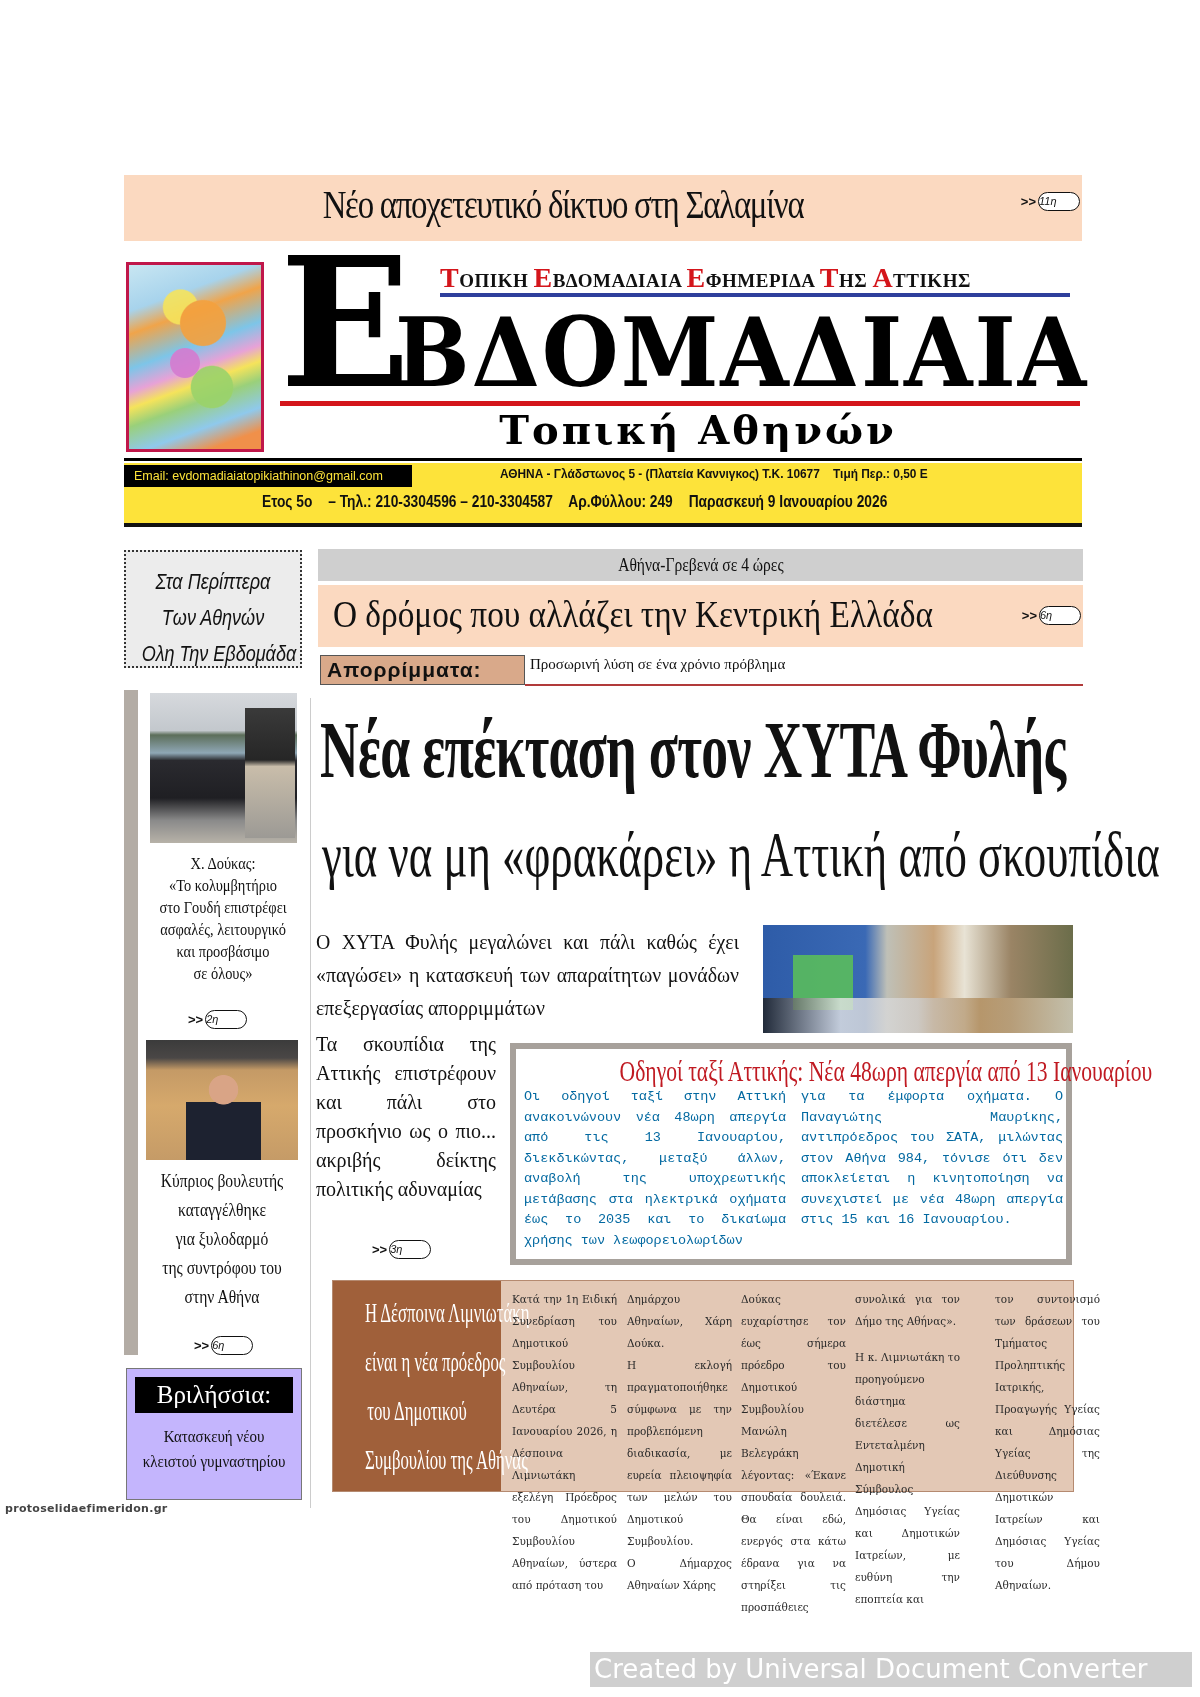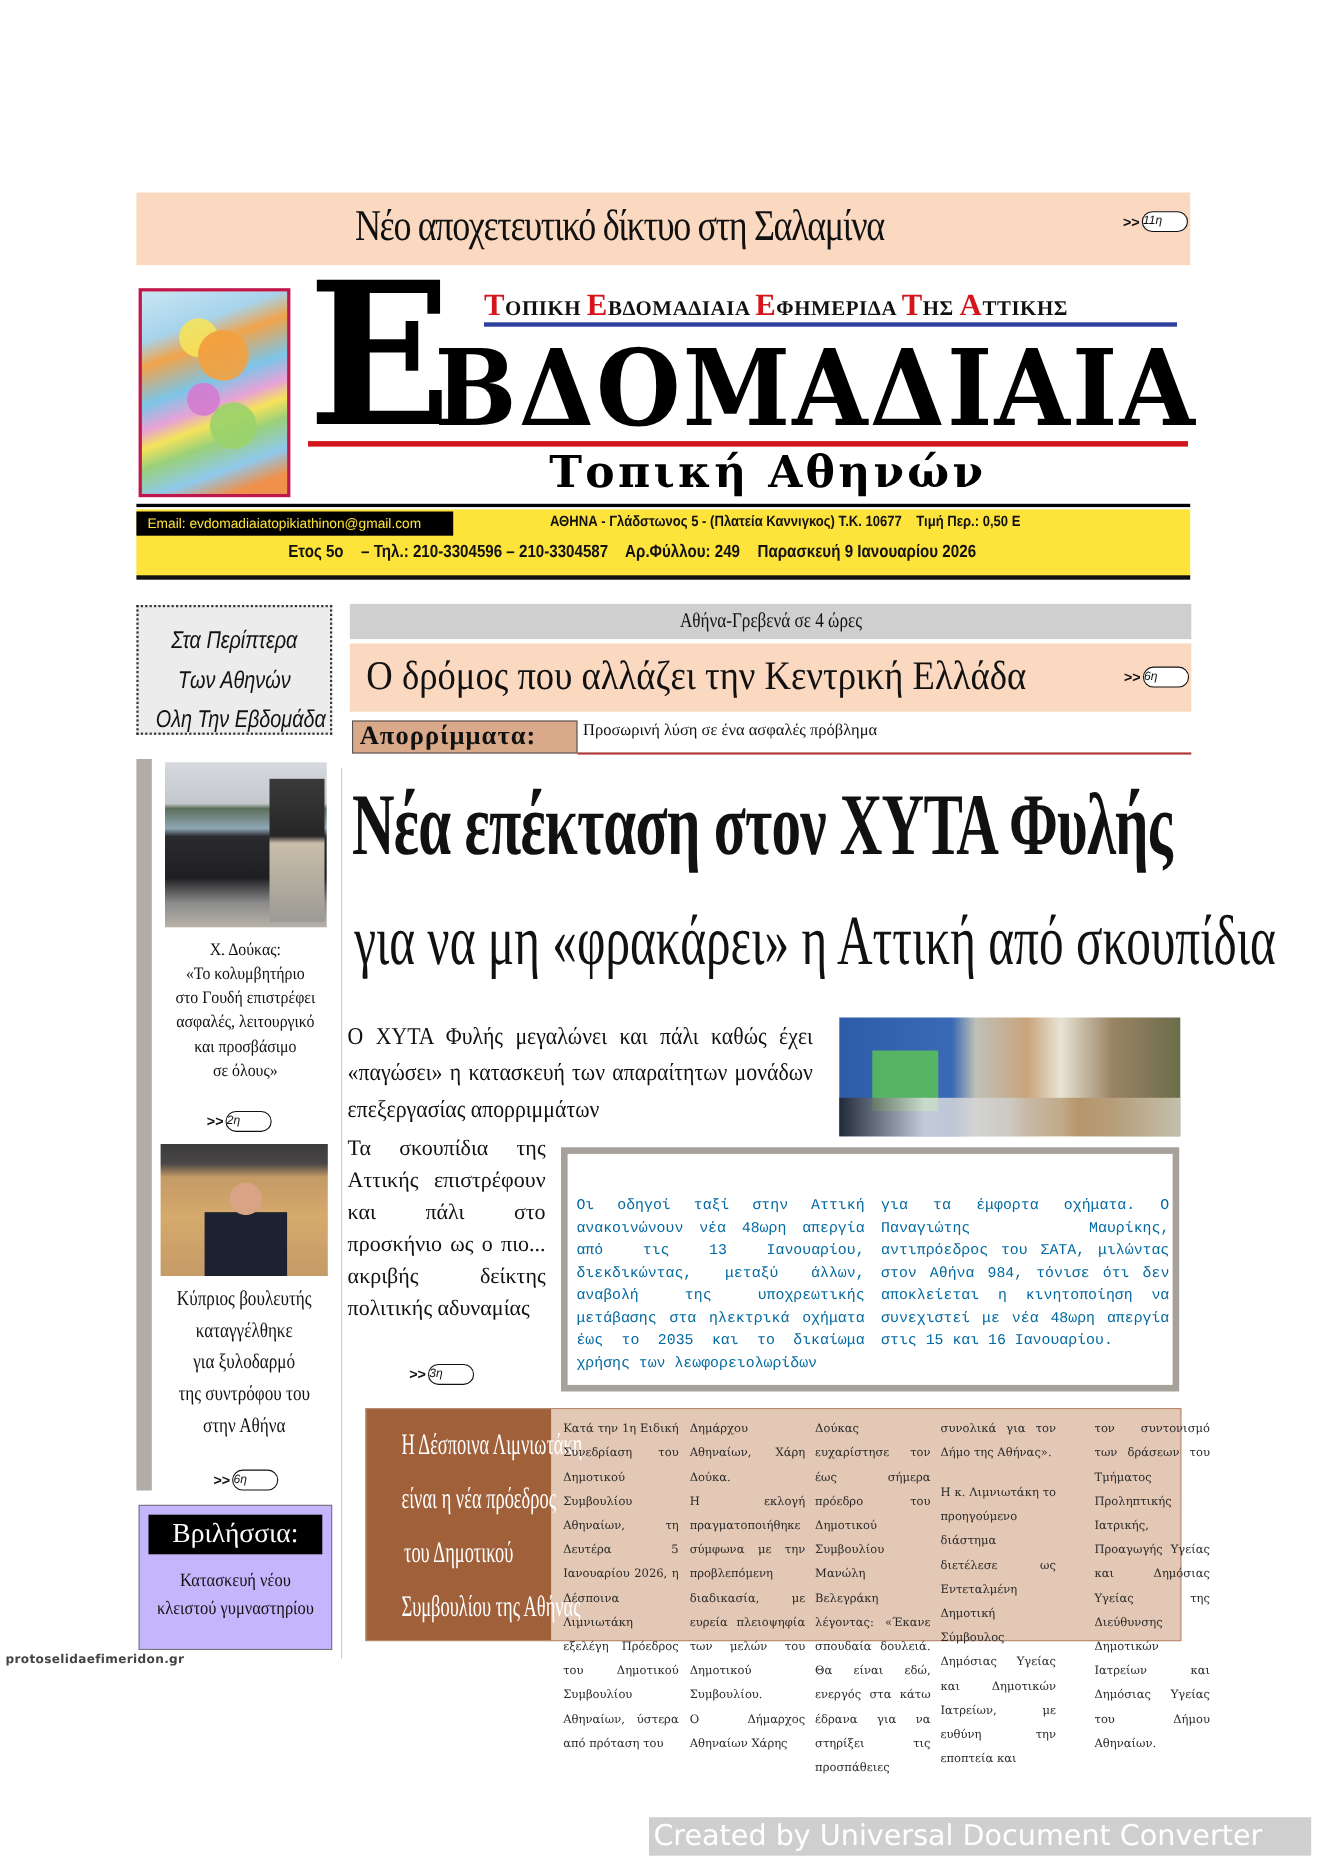--- a/index.html
+++ b/index.html
@@ -45,21 +45,21 @@
   .kiosk div { transform: scaleX(0.82); white-space: nowrap; }
 
   
   .grey-strip { left: 318px; top: 549px; width: 765px; height: 32px; background: #cfcfcf; text-align: center; font-size: 19px; line-height: 32px; }
   .grey-strip span { display: inline-block; transform: scaleX(0.82); }
   .second-banner { left: 318px; top: 585px; width: 765px; height: 62px; background: #fbd9c0; }
   .second-banner .title { position: absolute; left: 15px; top: 8px; font-size: 37px; white-space: nowrap; transform: scaleX(0.9); transform-origin: left; }
   .second-banner .page-ref { position: absolute; right: 2px; top: 21px; }
   .top-banner .page-ref { position: absolute; right: 2px; top: 17px; }
 
-  .waste-label { left: 320px; top: 655px; width: 205px; height: 30px; background: #d9a98a; border: 1.5px solid #555; font-family: Liberation Serif, serif; font-weight: bold; font-size: 24px; letter-spacing: 1px; line-height: 27px; padding-left: 6px; white-space: nowrap; }
+  .waste-label { left: 320px; top: 655px; width: 205px; height: 30px; background: #d9a98a; border: 1.5px solid #555; font-family: Liberation Sans, sans-serif; font-weight: bold; font-size: 21px; letter-spacing: 1px; line-height: 27px; padding-left: 6px; white-space: nowrap; }
   .waste-text { left: 530px; top: 656px; font-size: 15px; white-space: nowrap; }
   .waste-rule { left: 525px; top: 684px; width: 558px; height: 1.5px; background: #b13a3a; }
 
   
   .left-col-bar { left: 124px; top: 690px; width: 14px; height: 665px; background: #b3aca5; }
   .left-col-rule { left: 310px; top: 698px; width: 1px; height: 810px; background: #ccc; }
   .photo1 { left: 150px; top: 693px; width: 147px; height: 150px;
     background: linear-gradient(180deg, #d6d9dd 0%, #c3c8cd 25%, #5c6e5a 28%, #8fa7b6 40%, #2a2a2f 45%, #1f1f23 70%, #8a8a8a 85%, #b7b2a8 100%); }
   .photo1::after { content: ""; position: absolute; left: 95px; top: 15px; width: 50px; height: 130px; background: linear-gradient(180deg, #3a3a3a, #262626 40%, #c9bdaa 45%, #9c9a95 100%); }
   .caption1 { left: 148px; top: 853px; width: 150px; text-align: center; font-size: 16px; line-height: 22px; }
@@ -163,21 +163,21 @@
 <div class="abs grey-strip"><span>Αθήνα-Γρεβενά σε 4 ώρες</span></div>
 <div class="abs second-banner">
   <div class="title">Ο δρόμος που αλλάζει την Κεντρική Ελλάδα</div>
   <div class="page-ref">
     <span class="arrows">&gt;&gt;</span>
     <span class="pill">6η</span>
   </div>
 </div>
 
 <div class="abs waste-label">Απορρίμματα:</div>
-<div class="abs waste-text">Προσωρινή λύση σε ένα ασφαλές πρόβλημα</div>
+<div class="abs waste-text">Προσωρινή λύση σε ένα χρόνιο πρόβλημα</div>
 <div class="abs waste-rule"></div>
 
 <div class="abs left-col-bar"></div>
 <div class="abs left-col-rule"></div>
 
 <div class="abs photo1"></div>
 <div class="abs caption1">
   <div>Χ. Δούκας:</div>
   <div>«Το κολυμβητήριο</div>
   <div>στο Γουδή επιστρέφει</div>
@@ -219,20 +219,21 @@
     <div class="lead-inner">Ο ΧΥΤΑ Φυλής μεγαλώνει και πάλι καθώς έχει «παγώσει» η κατασκευή των απαραίτητων μονάδων επεξεργασίας απορριμμάτων</div>
   </div>
 <div class="abs photo3"></div>
 <div class="abs lead2">Τα σκουπίδια της Αττικής επιστρέφουν και πάλι στο προσκήνιο ως ο πιο... ακριβής δείκτης πολιτικής αδυναμίας</div>
 <div class="abs page-ref ref-3">
   <span class="arrows">&gt;&gt;</span>
   <span class="pill">3η</span>
 </div>
 
 <div class="abs taxi-box">
+  <div class="headline"><span>Οδηγοί ταξί Αττικής: Νέα 48ωρη απεργία από 13 Ιανουαρίου</span></div>
   <div class="col col1">Οι οδηγοί ταξί στην Αττική ανακοινώνουν νέα 48ωρη απεργία από τις 13 Ιανουαρίου, διεκδικώντας, μεταξύ άλλων, αναβολή της υποχρεωτικής μετάβασης στα ηλεκτρικά οχήματα έως το 2035 και το δικαίωμα χρήσης των λεωφορειολωρίδων</div>
   <div class="col col2">για τα έμφορτα οχήματα. Ο Παναγιώτης Μαυρίκης, αντιπρόεδρος του ΣΑΤΑ, μιλώντας στον Αθήνα 984, τόνισε ότι δεν αποκλείεται η κινητοποίηση να συνεχιστεί με νέα 48ωρη απεργία στις 15 και 16 Ιανουαρίου.</div>
 </div>
 
 <div class="abs desp-box"></div>
 <div class="abs desp-title">
   <div>Η Δέσποινα Λιμνιωτάκη</div>
   <div>είναι η νέα πρόεδρος</div>
   <div>του Δημοτικού</div>
   <div>Συμβουλίου της Αθήνας</div>

